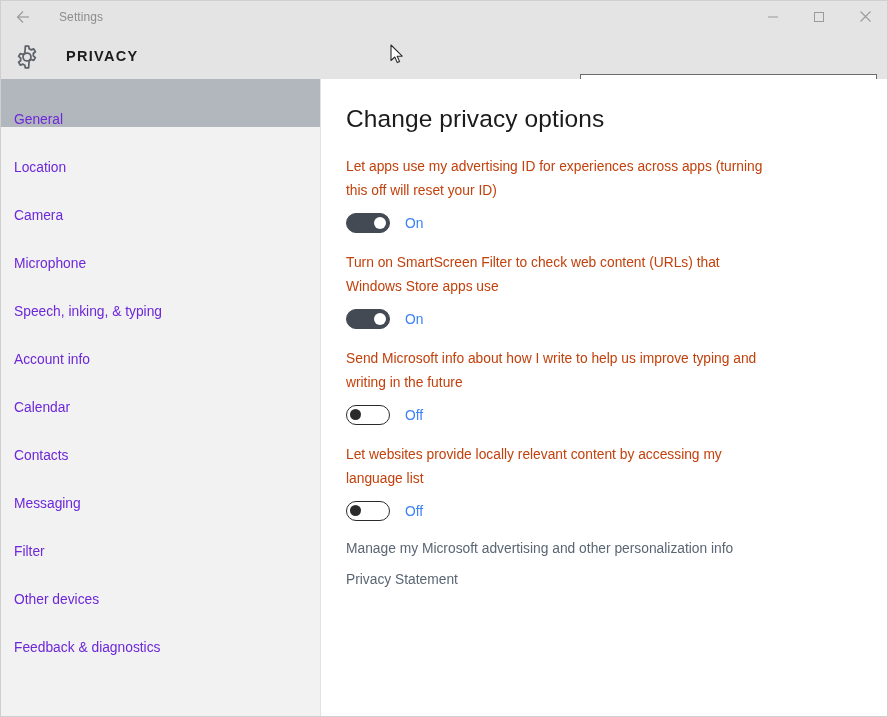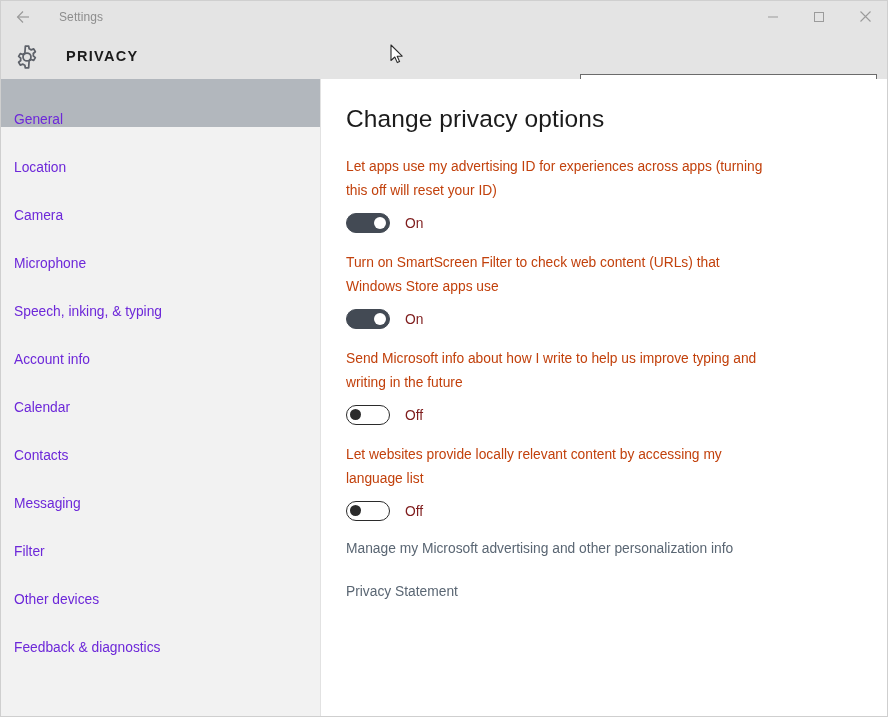--- a/index.html
+++ b/index.html
@@ -207,31 +207,31 @@
   }
   .toggle.off .knob {
     position: absolute;
     left: 3px; top: 3px;
     width: 11px; height: 11px;
     border-radius: 50%;
     background: #2b2b2b;
   }
   .toggle-state {
     font-size: 13.8px;
-    color: #7f1d1d;
+    color: #3b82f6;
     margin-left: 15px;
   }
   .link {
     display: block;
     font-size: 13.8px;
     color: #5a6673;
     text-decoration: none;
     margin-top: 18px;
   }
-  .link.second { margin-top: 28px; }
+  .link.second { margin-top: 16px; }
 </style>
 </head>
 <body>
 
 <div class="window">
 
   <div class="titlebar">
     <div class="back-button">
       <svg class="back-icon" width="18" height="18" viewBox="0 0 18 18">
         <path d="M9 3.5 L3.6 9 L9 14.5" fill="none" stroke="currentColor" stroke-width="1.2"></path>

